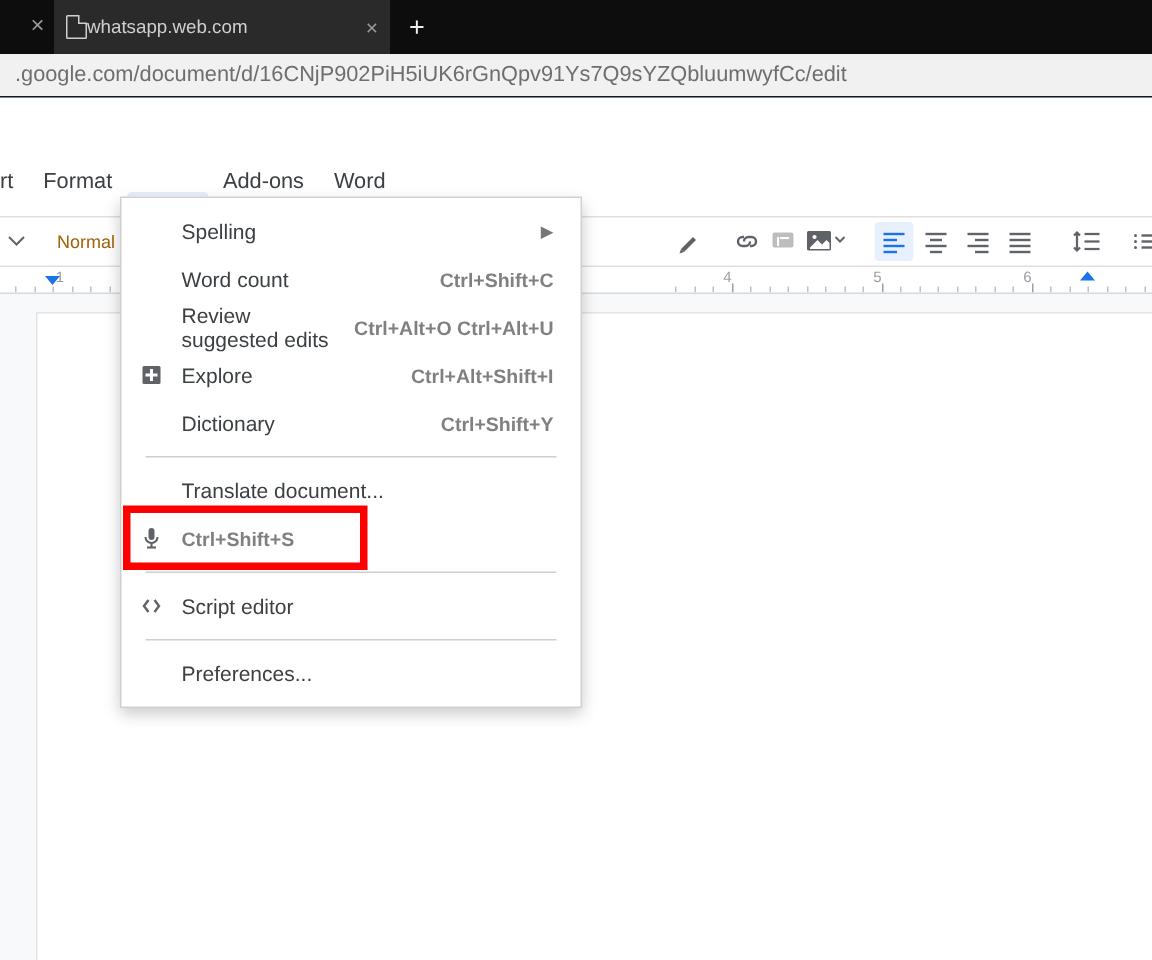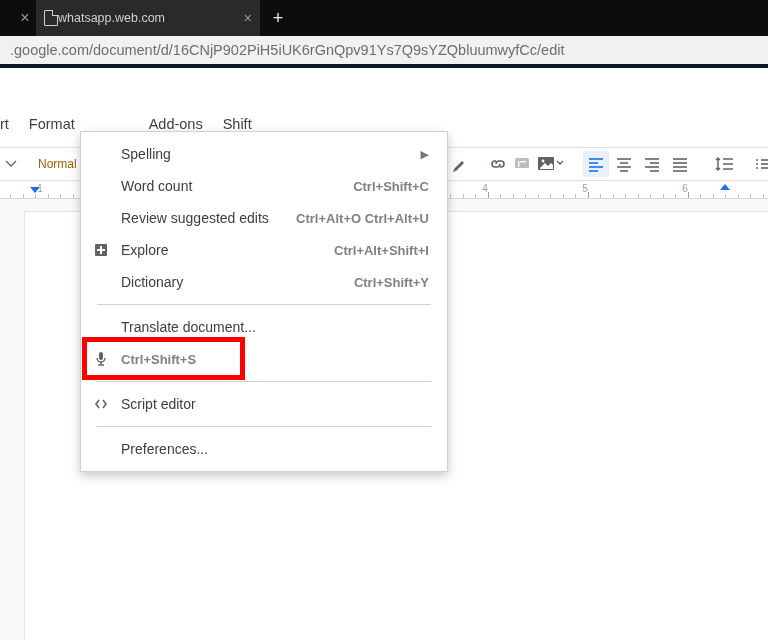--- a/index.html
+++ b/index.html
@@ -31,21 +31,21 @@
   
   .chrome-top { background:var(--chrome-black); height:36px; display:flex; align-items:stretch; width:100%; }
   .chrome-tabgap { width:14px; }
   .chrome-close1 { width:22px; display:flex; align-items:center; justify-content:center; color:#999; font-size:16px; }
   .chrome-tab { background:var(--chrome-tab); width:224px; display:flex; align-items:center; padding:0 8px; color:var(--chrome-txt); font-size:12.5px; gap:0;}
   .chrome-tab .page-ico { width:14px; height:16px; border:1px solid #cfcfcf; border-radius:1px; position:relative;}
   .chrome-tab .page-ico::after{content:"";position:absolute;top:-1px;right:-1px;width:5px;height:5px;border-left:1px solid #cfcfcf;border-bottom:1px solid #cfcfcf;background:var(--chrome-tab);}
   .chrome-tab-title { flex:1; white-space:nowrap; overflow:hidden; text-overflow:ellipsis; }
   .chrome-tab-x { color:#999; font-size:14px;}
   .chrome-newtab { width:36px; display:flex; align-items:center; justify-content:center; color:#eee; font-size:18px; font-weight:300;}
-  .chrome-url { background:var(--url-bar-bg); color:var(--url-bar-txt); font-size:14.5px; padding:6px 10px; white-space:nowrap; overflow:hidden; border-bottom:4px solid #0f172a;}
+  .chrome-url { background:var(--url-bar-bg); color:var(--url-bar-txt); font-size:14.5px; padding:6px 10px; white-space:nowrap; overflow:hidden; border-bottom:1px solid #0f172a;}
 
   
   .docs-menubar { display:flex; align-items:center; gap:0; padding:0 0; height:47px; border-bottom: none; font-size:14.5px; color:var(--menu-text); margin-top:32px;}
   .docs-menubar span { padding:5px 10px; border-radius:3px; cursor:default;text-align:center; }
   .docs-menubar span.partial-left { padding-left:0; }
   .docs-menubar span.active { background:var(--menu-active);margin-top:40px; }
 
   
   .toolbar { display:flex; align-items:center; height:34px; padding:0 6px; border-top:1px solid var(--toolbar-border); border-bottom:1px solid var(--toolbar-border); gap:6px; position:relative; z-index:1;}
   .tool-sep { width:1px; height:20px; background:var(--toolbar-border); margin:0 4px;}
@@ -65,21 +65,21 @@
   .ruler-tick.big{height:6px;background:#9aa0a6;}
   .left-indent{position:absolute;left:30px;top:6px;width:0;height:0;border-left:5px solid transparent;border-right:5px solid transparent;border-top:6px solid var(--ruler-blue);}
   .right-indent{position:absolute;right:38px;top:3px;width:0;height:0;border-left:5px solid transparent;border-right:5px solid transparent;border-bottom:6px solid var(--ruler-blue);}
 
   
   .canvas { background:var(--doc-bg); height:460px; padding:12px 0 0 24px;}
   .page { background:#fff; width:100%; height:100%; border:1px solid #e4e4e4; border-right:none; border-bottom:none;}
 
   
   .dropdown {
-    position:absolute; left:80px; top:131px; width:368px;
+    position:absolute; left:80px; top:131px; width:308px;
     background:#fff; border:1px solid var(--menu-border);
     box-shadow:0 4px 10px rgba(0,0,0,.22);
     padding:6px 0; z-index:10; font-size:14px; color:var(--menu-text);
   }
   .dd-row { display:flex; align-items:center; height:32px; padding:0 18px 0 10px; gap:10px; position:relative;}
   .dd-row .ico { width:20px; display:flex; justify-content:center; color:#5f6368;}
   .dd-row .lbl { flex:1; }
   .dd-row .sc  { color:var(--menu-shortcut); font-size:13px;font-weight:bold;}
   .dd-row .chev{ color:#777; font-size:11px;}
   .dd-sep { height:1px; background:var(--menu-border); margin:6px 16px;}
@@ -105,21 +105,21 @@
   </div>
   <div class="chrome-newtab">+</div>
 </div>
 <div class="chrome-url">.google.com/document/d/16CNjP902PiH5iUK6rGnQpv91Ys7Q9sYZQbluumwyfCc/edit</div>
 
 <div class="docs-menubar">
   <span class="partial-left">rt</span>
   <span>Format</span>
   <span class="active">Tools</span>
   <span>Add-ons</span>
-  <span>Shift</span>
+  <span>Word</span>
 </div>
 
 <div class="toolbar">
   <span class="tool-ico">
     <svg width="10" height="6">
         <polyline points="0,0 5,5 10,0" fill="none" stroke="#5f6368" stroke-width="1.3"></polyline>
       </svg>
   </span>
   <span class="tool-sep"></span>
   <span class="tool-txt">Normal</span>

